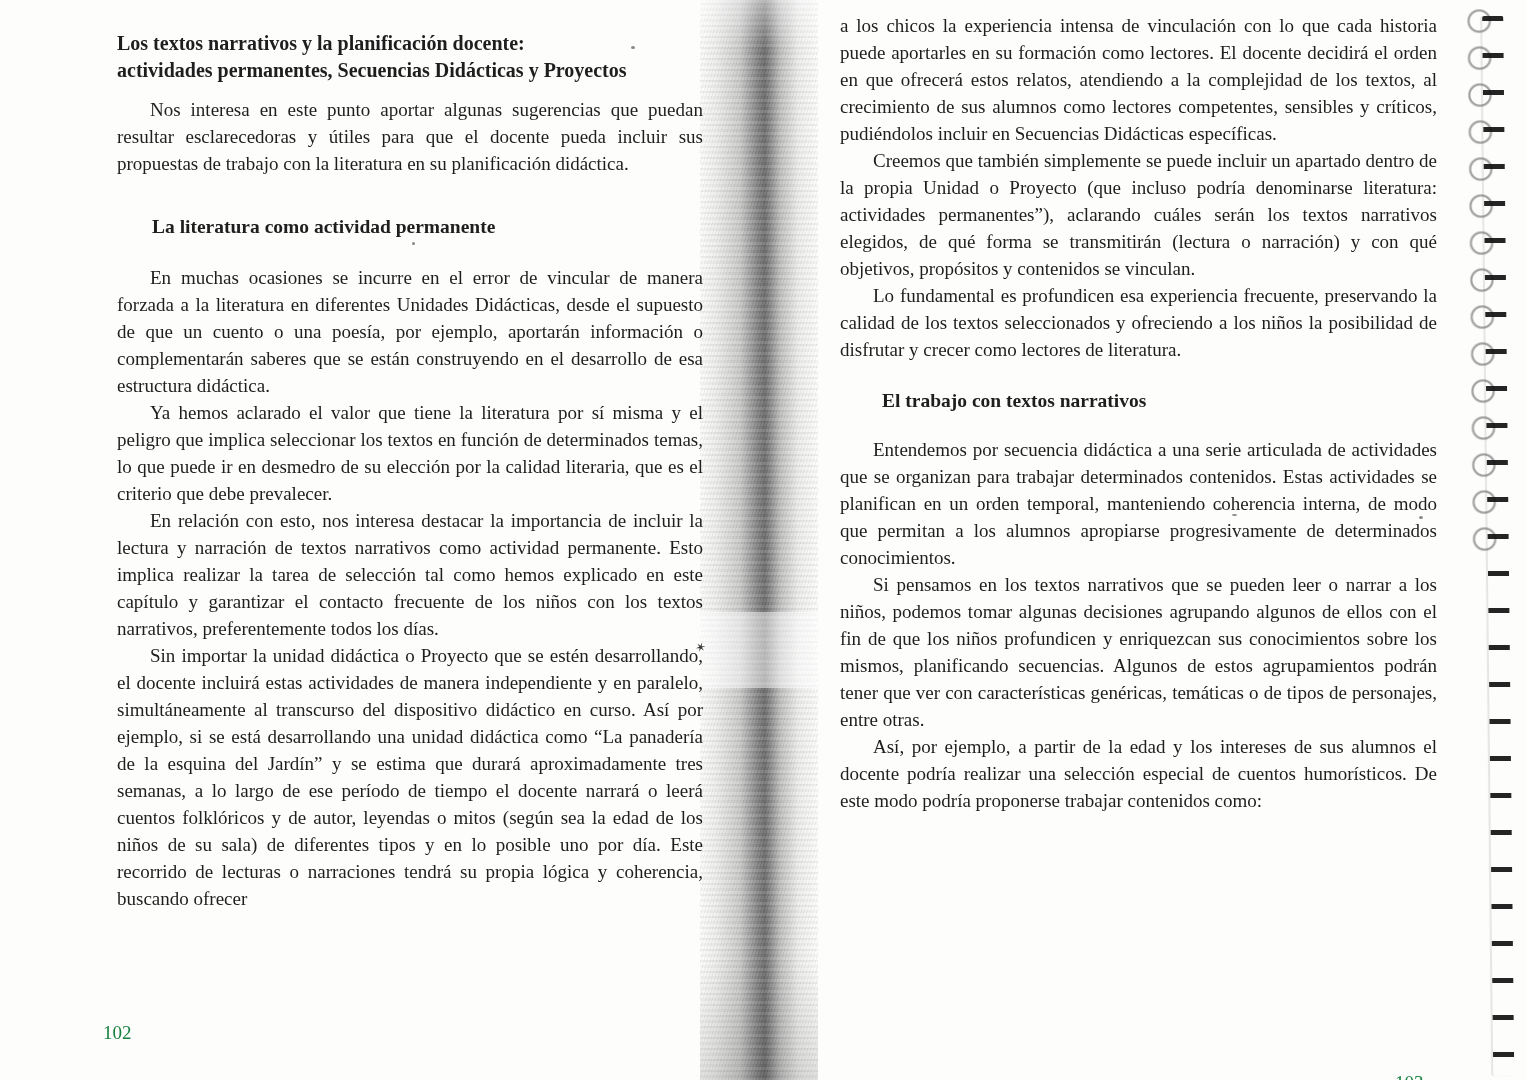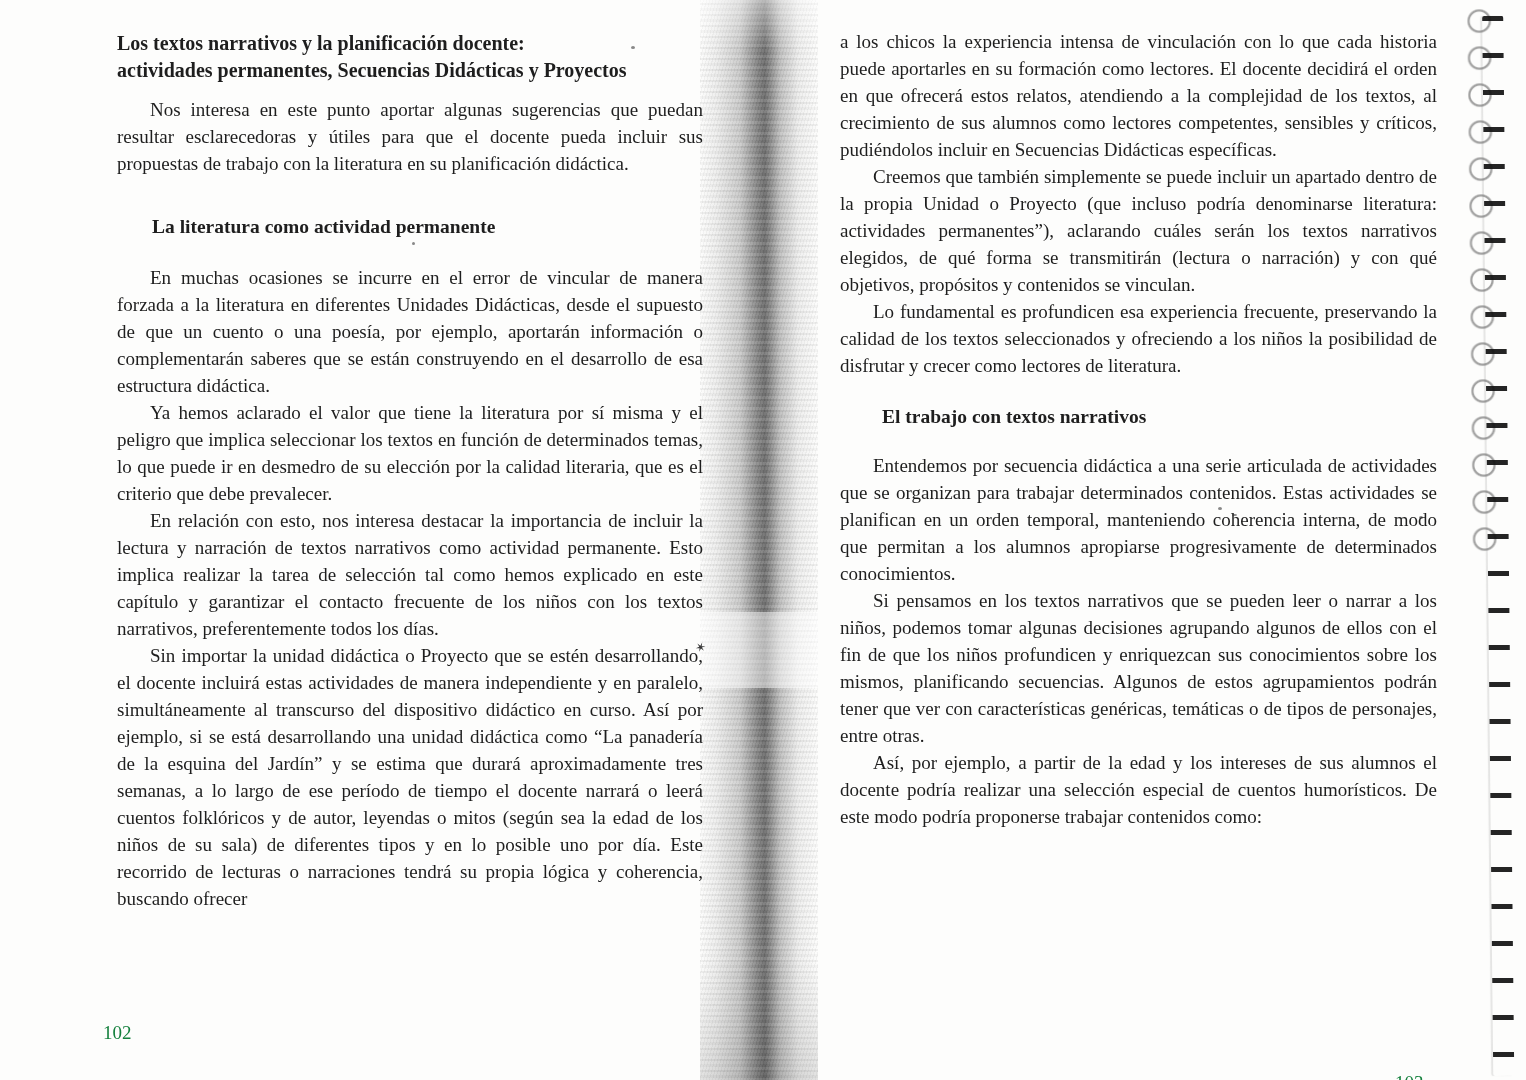--- a/index.html
+++ b/index.html
@@ -28,21 +28,21 @@
   }
   .page-col.left {
     left: 117px;
     width: 586px;
     padding-top: 30px;
     height: 1000px;
   }
   .page-col.right {
     left: 840px;
     width: 597px;
-    padding-top: 28px;
+    padding-top: 12px;
     height: 1030px;
   }
   .doc-title {
     font-weight: bold;
     font-size: 20px;
     line-height: 27px;
     margin: 0;
     text-align: left;
   }
   .doc-title .t-line { white-space: nowrap; display: block; }

